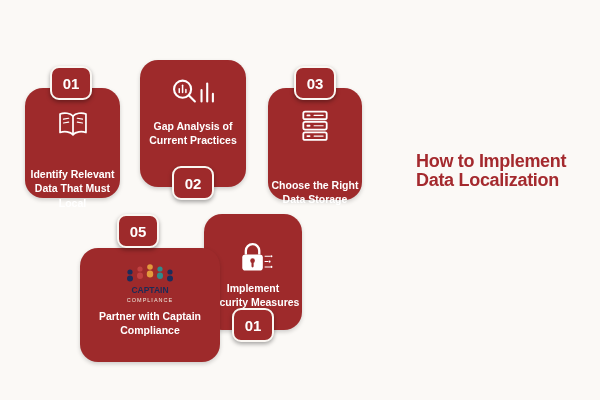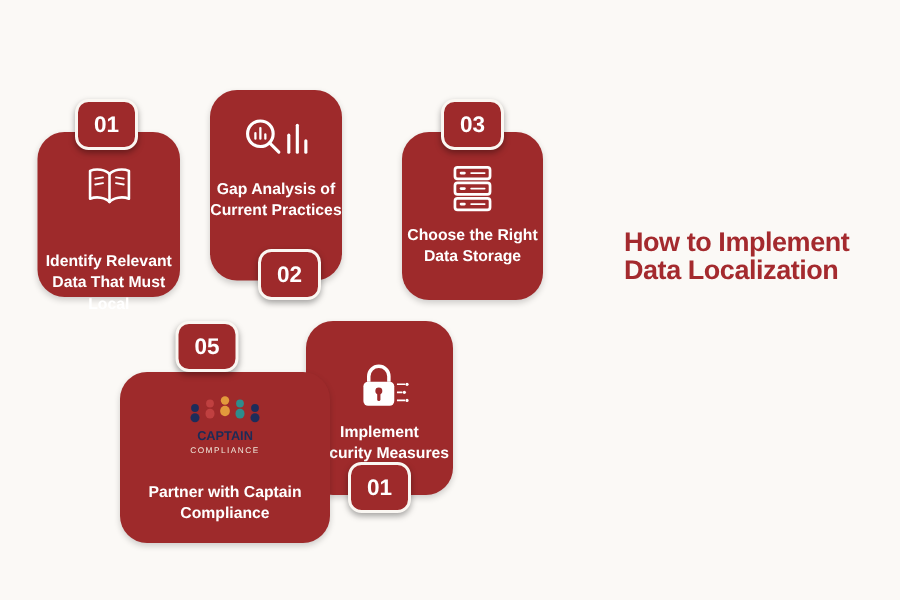--- a/index.html
+++ b/index.html
@@ -44,36 +44,36 @@
   <div class="card" style="left:25px;top:88px;width:95px;height:110px;padding-top:20px;gap:23px;">
     <svg class="icon" width="38" height="30" viewBox="0 0 44 34" fill="none" stroke="#ffffff" stroke-width="2" stroke-linecap="round" stroke-linejoin="round">
       <path d="M22 9 C19 5.5 12 4.5 7 6.5 V28 C12 26 19 27 22 30.5 C25 27 32 26 37 28 V6.5 C32 4.5 25 5.5 22 9 Z"></path>
       <line x1="22" y1="9" x2="22" y2="30.5"></line>
       <path d="M11 12.5 L17 11.5 M11 17 L17 16 M27 11.5 L33 12.5 M27 16 L33 17" stroke-width="1.4"></path>
     </svg>
     <div class="label">Identify Relevant Data That Must Local</div>
   </div>
   <div class="tab" style="left:50px;top:66px;text-align:center;">01</div>
 
-  <div class="card" style="left:140px;top:60px;width:88px;height:127px;padding-top:14px;">
+  <div class="card" style="left:140px;top:60px;width:106px;height:127px;padding-top:14px;">
     <svg class="icon" width="46" height="36" viewBox="0 0 48 38" fill="none" stroke="#ffffff" stroke-width="2.2" stroke-linecap="round">
       <circle cx="13" cy="16" r="9"></circle>
       <line x1="19.5" y1="22.5" x2="26" y2="29"></line>
       <line x1="9.5" y1="19.5" x2="9.5" y2="15.5" stroke-width="1.6"></line>
       <line x1="13" y1="19.5" x2="13" y2="12" stroke-width="1.6"></line>
       <line x1="16.5" y1="19.5" x2="16.5" y2="16.5" stroke-width="1.6"></line>
       <line x1="33" y1="29" x2="33" y2="17"></line>
       <line x1="39" y1="29" x2="39" y2="10"></line>
       <line x1="45" y1="29" x2="45" y2="21"></line>
     </svg>
     <div class="label" style="margin-top:9px;padding:0;">Gap Analysis of Current Practices</div>
   </div>
   <div class="tab" style="left:172px;top:166px;">02</div>
 
-  <div class="card" style="left:268px;top:88px;width:94px;height:112px;padding-top:20px;">
+  <div class="card" style="left:268px;top:88px;width:94px;height:112px;padding-top:20px;gap:28px;">
     <svg class="icon" width="36" height="36" viewBox="0 0 40 40" fill="none" stroke="#ffffff" stroke-width="2" stroke-linecap="round">
       <rect x="7" y="4" width="26" height="8.5" rx="2"></rect>
       <rect x="7" y="15.5" width="26" height="8.5" rx="2"></rect>
       <rect x="7" y="27" width="26" height="8.5" rx="2"></rect>
       <line x1="11.5" y1="8.2" x2="14" y2="8.2"></line>
       <line x1="11.5" y1="19.7" x2="14" y2="19.7"></line>
       <line x1="11.5" y1="31.2" x2="14" y2="31.2"></line>
       <line x1="19" y1="8.2" x2="29" y2="8.2" stroke-width="1.3"></line>
       <line x1="19" y1="19.7" x2="29" y2="19.7" stroke-width="1.3"></line>
       <line x1="19" y1="31.2" x2="29" y2="31.2" stroke-width="1.3"></line>
@@ -107,19 +107,19 @@
         <circle cx="33" cy="3" r="2.8" fill="#e2993c"></circle>
           <rect x="29.8" y="6.5" width="6.4" height="7" rx="3.2" fill="#e2993c"></rect>
         <circle cx="43" cy="5" r="2.6" fill="#2e8c8c"></circle>
           <rect x="40" y="8.5" width="6" height="6.5" rx="3" fill="#2e8c8c"></rect>
         <circle cx="53" cy="8" r="2.6" fill="#1d2c5a"></circle>
           <rect x="50" y="11.5" width="6" height="6" rx="3" fill="#1d2c5a"></rect>
       </g>
       <text x="33" y="29" text-anchor="middle" font-family="Liberation Sans, sans-serif" font-size="8.5" font-weight="bold" fill="#1c2b57">CAPTAIN</text>
       <text x="33" y="38" text-anchor="middle" font-family="Liberation Sans, sans-serif" font-size="5.5" letter-spacing="1" fill="#efe7db">COMPLIANCE</text>
     </svg>
-    <div class="label narrow" style="margin-top:15px;">Partner with Captain Compliance</div>
+    <div class="label narrow" style="margin-top:3px;">Partner with Captain Compliance</div>
   </div>
   <div class="tab" style="left:117px;top:214px;">05</div>
 
   <div class="title">How to Implement Data Localization</div>
 
 </div>
 
 </body></html>

